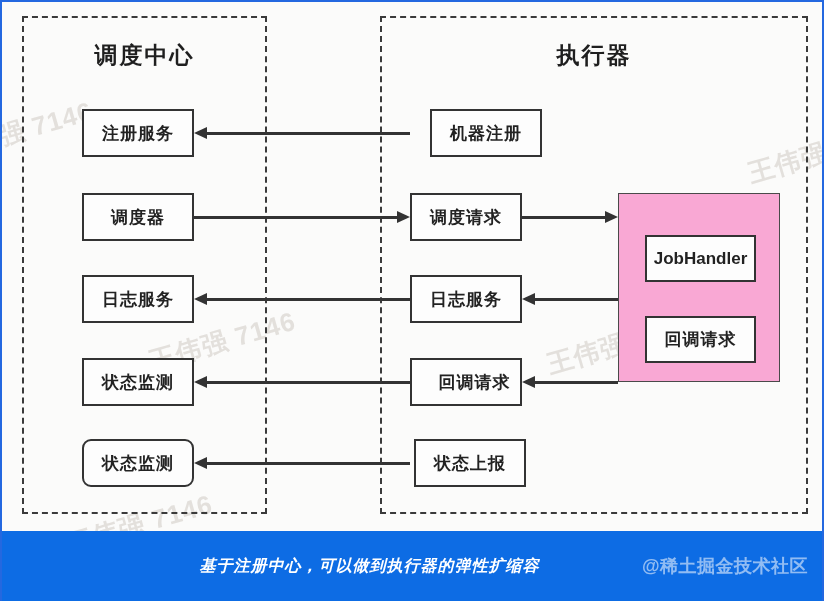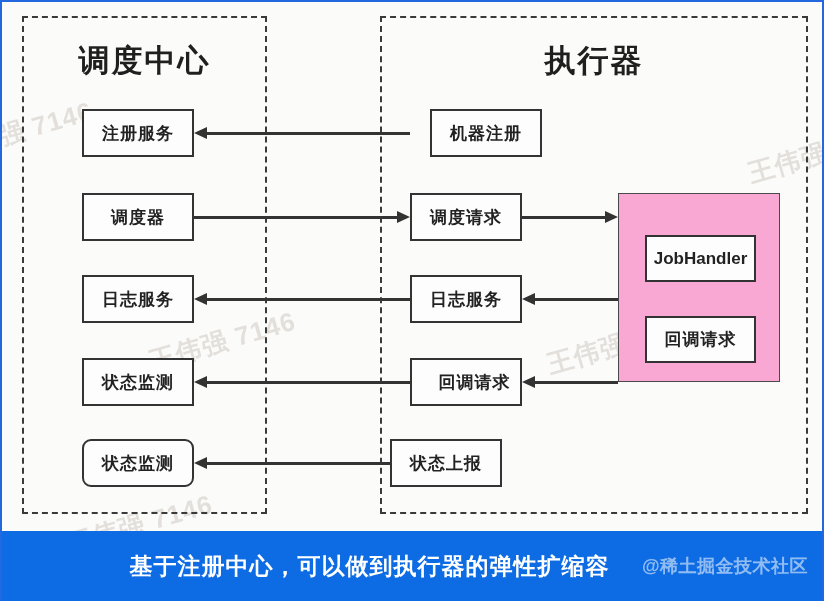--- a/index.html
+++ b/index.html
@@ -20,21 +20,21 @@
   .group {
     position: absolute;
     border: 2px dashed #3a3a3a;
     background: transparent;
   }
   .group-left  { left: 20px;  top: 14px; width: 245px; height: 498px; }
   .group-right { left: 378px; top: 14px; width: 428px; height: 498px; }
   .group-title {
     margin-top: 22px;
     text-align: center;
-    font-size: 31px;
+    font-size: 23px;
     font-weight: 700;
     color: #1f1f1f;
     letter-spacing: 2px;
   }
 
   
   .node {
     position: absolute;
     width: 112px;
     height: 48px;
@@ -103,24 +103,25 @@
     left: -2px; right: -2px; bottom: 0;
     height: 70px;
     background: #0d6ce4;
     display: flex;
     align-items: center;
     justify-content: center;
     z-index: 5;
   }
   .banner-text {
     color: #ffffff;
-    font-size: 23px;
+    font-size: 16px;
     font-weight: 600;
     letter-spacing: 1px;
     padding-right: 85px;
+    font-style: italic;
   }
   .banner-attribution {
     position: absolute;
     right: 16px;
     top: 50%;
     transform: translateY(-50%);
     color: rgba(255, 255, 255, 0.55);
     font-size: 18px;
     font-weight: 600;
     letter-spacing: 0.5px;
@@ -148,21 +149,21 @@
   <div class="node" style="left:80px; top:191px;">调度器</div>
   <div class="node" style="left:80px; top:107px;">注册服务</div>
   <div class="node" style="left:80px; top:273px;">日志服务</div>
   <div class="node" style="left:80px; top:356px;">状态监测</div>
   <div class="node" style="left:80px; top:437px;border-radius:9px;">状态监测</div>
 
   <div class="node" style="left:408px; top:107px;margin-left:20px;">机器注册</div>
   <div class="node" style="left:408px; top:191px;">调度请求</div>
   <div class="node" style="left:408px; top:273px;">日志服务</div>
   <div class="node" style="left:408px; top:356px;padding-left:17px;">回调请求</div>
-  <div class="node" style="left:388px; top:437px;">状态上报</div>
+  <div class="node" style="left:412px; top:437px;">状态上报</div>
 
   <div class="worker">
     <div class="node jobhandler">JobHandler</div>
     <div class="node thread">回调请求</div>
   </div>
 
   <div class="hline" style="left:205px; top:130px; width:203px;"></div>
   <div class="head head-left" style="left:192px; top:125px;"></div>
 
   <div class="hline" style="left:192px; top:214px; width:203px;"></div>

